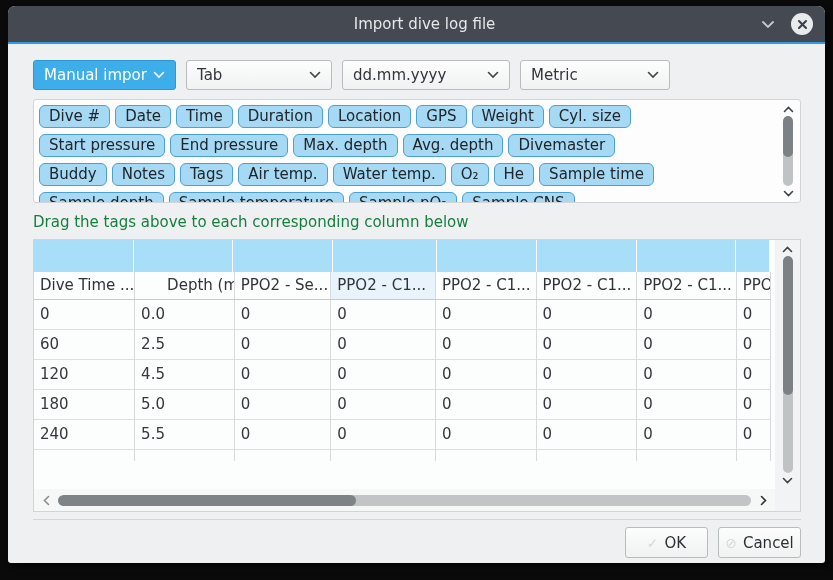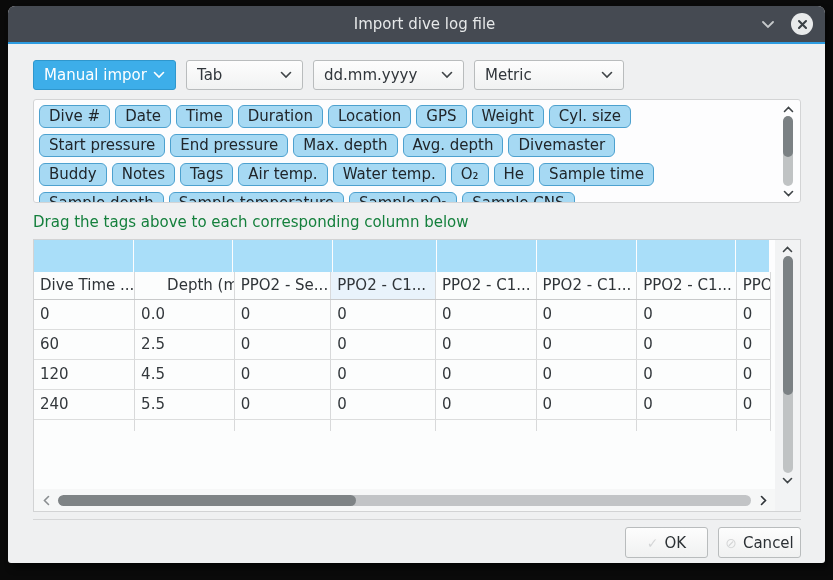--- a/index.html
+++ b/index.html
@@ -38,22 +38,22 @@
   .combo {
     height:30px; border:1px solid #b9bcbd; border-radius:3px;
     background:linear-gradient(#fdfdfd,#f1f2f2);
     display:flex; align-items:center; padding:0 10px; cursor:pointer;
     color:#31363b; position:relative;
   }
   .combo .cval { flex:1; white-space:nowrap; overflow:hidden; }
   .combo svg { flex:0 0 auto; margin-left:6px; }
   .combo.primary { background:#3daee9; border-color:#2f97cd; color:#ffffff; }
   .combo:nth-child(1){ width:143px; }
-  .combo:nth-child(2){ width:117px; }
-  .combo:nth-child(3){ width:151px; }
+  .combo:nth-child(2){ width:146px; }
+  .combo:nth-child(3){ width:168px; }
   .combo:nth-child(4){ width:150px; }
   .combo:nth-child(5){ width:143px; }
   
   .tags-panel {
     margin-top:9px; height:104px; background:#fdfdfe;
     border:1px solid #d3d4d5; border-radius:3px;
     position:relative; overflow:hidden; padding:5px 26px 0 5px; flex:0 0 auto;
   }
   .tag-row { height:29px; white-space:nowrap; }
   .tag {
@@ -244,20 +244,30 @@
                 <td>120</td>
                 <td>4.5</td>
                 <td>0</td>
                 <td>0</td>
                 <td>0</td>
                 <td>0</td>
                 <td>0</td>
                 <td>0</td>
               </tr>
               <tr>
+                <td>180</td>
+                <td>5.0</td>
+                <td>0</td>
+                <td>0</td>
+                <td>0</td>
+                <td>0</td>
+                <td>0</td>
+                <td>0</td>
+              </tr>
+              <tr>
                 <td>240</td>
                 <td>5.5</td>
                 <td>0</td>
                 <td>0</td>
                 <td>0</td>
                 <td>0</td>
                 <td>0</td>
                 <td>0</td>
               </tr>
               <tr class="partial">

